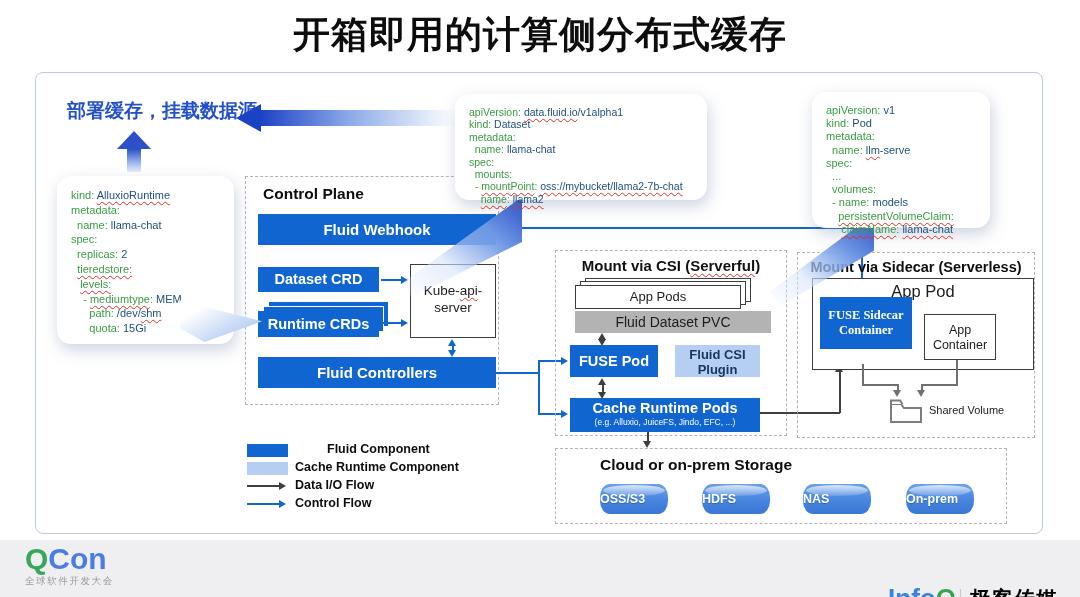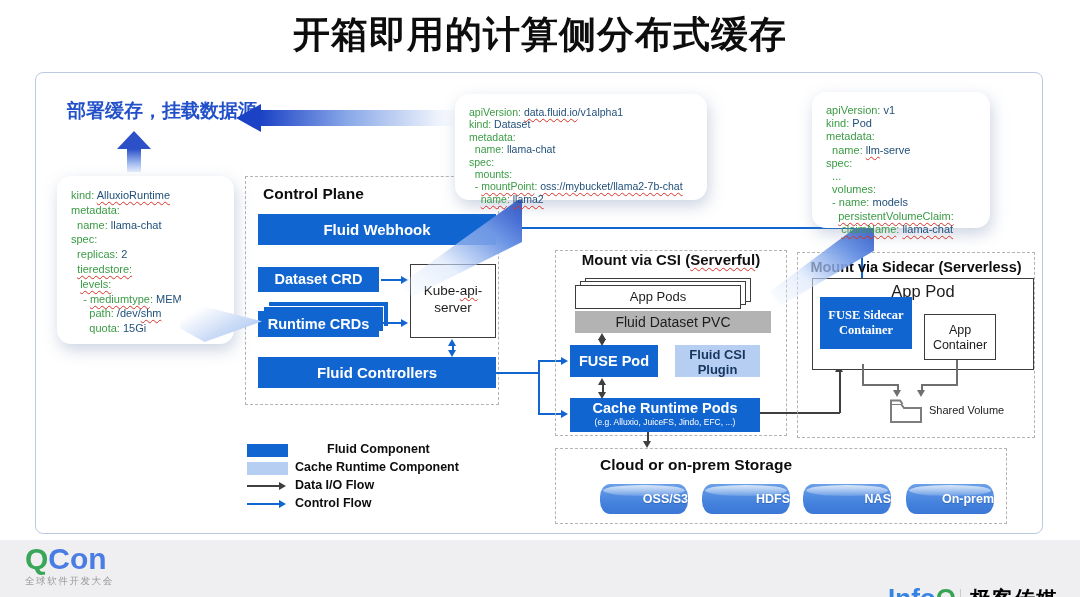--- a/index.html
+++ b/index.html
@@ -39,21 +39,21 @@
   .swooshC { left:180px; top:296px; width:82px; height:46px; clip-path:polygon(0 10%,100% 55%,30% 100%,0 70%); background:linear-gradient(to bottom right,#ffffff 25%,#cfdef7 60%,#9fc0ef 100%); }
 
   .dashedbox { border:1.6px dashed #b3b3b3; background:transparent; }
   .grouptitle { font-weight:800; color:#0d0d0d; }
 
   .bluebox { background:#1165d0; color:#fff; text-align:center; }
   .lightbox { background:#b5cef2; color:#17365d; text-align:center; }
   .whitebox { background:#fff; border:1.3px solid #3c3c3c; color:#1c1c1c; text-align:center; }
   .graybar { background:#b3b3b3; color:#1c1c1c; text-align:center; }
 
-  .cyl { position:absolute; width:88px; height:30px; border-radius:10px / 13px; background:linear-gradient(180deg,#6ba0e8 0%,#4583de 60%,#3b77d6 100%); color:#fff; font-weight:700; font-size:12.5px; text-align:right; }
+  .cyl { position:absolute; width:68px; height:30px; border-radius:10px / 13px; background:linear-gradient(180deg,#6ba0e8 0%,#4583de 60%,#3b77d6 100%); color:#fff; font-weight:700; font-size:12.5px; text-align:left; }
   .cyl::before { content:""; position:absolute; left:3px; right:3px; top:1px; height:11px; border-radius:50%; background:linear-gradient(180deg,rgba(255,255,255,.75),rgba(255,255,255,.15)); }
   .cyl span { position:relative; display:block; padding-top:8px; text-shadow:0 1px 1px rgba(20,60,130,.4); }
 
   .legend-label { font-size:12.5px; font-weight:800; color:#0d0d0d; }
 
   .footer { left:0; top:540px; width:1080px; height:57px; background:#efeff1; }
   .qcon { left:25px; top:544px; }
   .qcon .big { font-size:30px; font-weight:800; line-height:30px; }
   .qcon .q { color:#3aa65a; } .qcon .con { color:#4a7de4; }
   .qcon .sub { font-size:9.5px; color:#9a9a9a; letter-spacing:1.6px; margin-top:1px; }
@@ -105,21 +105,21 @@
   <i class="ah ah-d" style="left:857px;top:305px;color:#1165d0;"></i>
 
   <i class="ln" style="left:496px;top:372px;width:44px;height:2px;color:#1165d0;"></i>
   <i class="ln" style="left:538px;top:360px;width:2px;height:55px;color:#1165d0;"></i>
   <i class="ln" style="left:538px;top:360px;width:24px;height:2px;color:#1165d0;"></i>
   <i class="ah ah-r" style="left:561px;top:357px;color:#1165d0;"></i>
   <i class="ln" style="left:538px;top:413px;width:24px;height:2px;color:#1165d0;"></i>
   <i class="ah ah-r" style="left:561px;top:410px;color:#1165d0;"></i>
 
   <div class="abs dashedbox" style="left:555px;top:250px;width:232px;height:186px;">
-    <div class="grouptitle" style="position:absolute;left:0;top:0;width:100%;text-align:center;font-size:15px;">
+    <div class="grouptitle" style="position:absolute;left:0;top:6px;width:100%;text-align:center;font-size:15px;">
         <div class="yline"><span class="bt">Mount via CSI (</span><span class="bt sq">Serverful</span><span class="bt">)</span></div>
       </div>
   </div>
   <div class="abs whitebox" style="left:585px;top:278px;width:166px;height:24px;"></div>
   <div class="abs whitebox" style="left:580px;top:281px;width:166px;height:24px;"></div>
   <div class="abs whitebox" style="left:575px;top:285px;width:166px;height:24px;font-size:13px;line-height:22px;">App Pods</div>
   <div class="abs graybar" style="left:575px;top:311px;width:196px;height:22px;font-size:14px;line-height:22px;">Fluid Dataset PVC</div>
   <div class="abs bluebox" style="left:570px;top:345px;width:88px;height:32px;font-size:14.5px;font-weight:700;line-height:32px;">FUSE Pod</div>
   <div class="abs lightbox" style="left:675px;top:345px;width:85px;height:32px;font-size:13px;font-weight:600;line-height:15px;padding:2px 8px 0 8px;">Fluid CSI Plugin</div>
   <div class="abs bluebox" style="left:570px;top:398px;width:190px;height:34px;">

